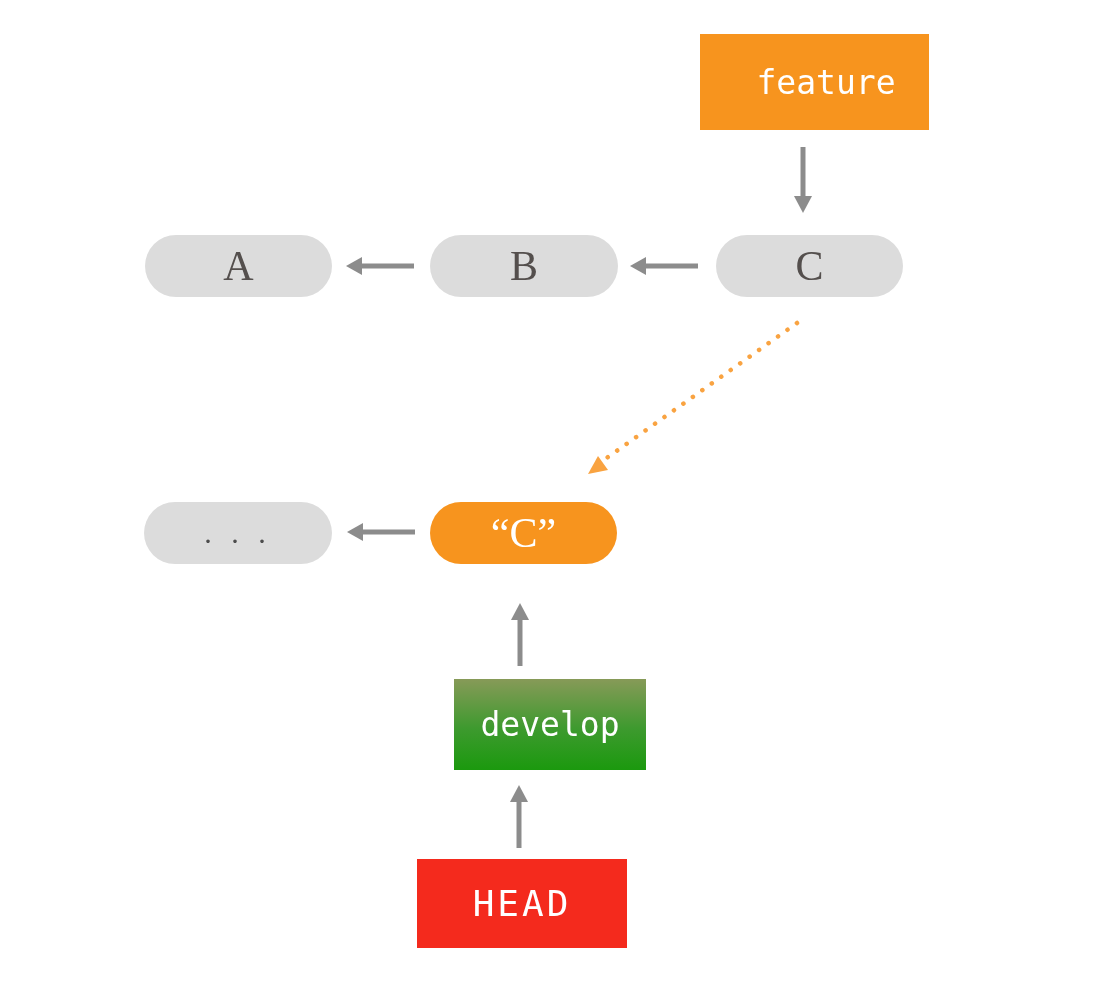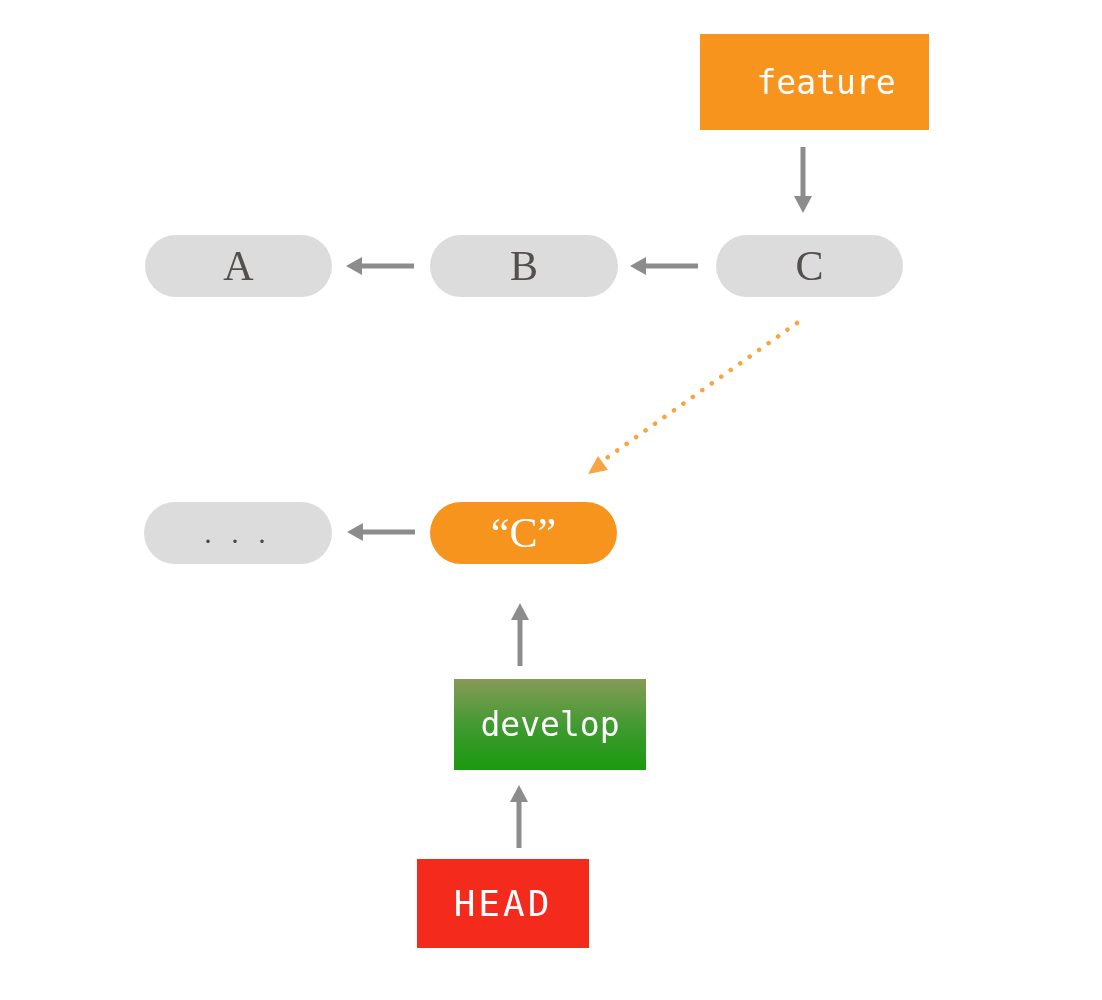--- a/index.html
+++ b/index.html
@@ -8,21 +8,21 @@
     font-family:"Liberation Sans",sans-serif;overflow:hidden;
   }
   
   .branch-box{
     position:absolute;display:flex;align-items:center;justify-content:center;
     color:#ffffff;font-family:"DejaVu Sans Mono",monospace;font-size:33px;
   }
   .box-feature{left:700px;top:34px;width:206px;height:96px;background:#f7941e;padding-left:23px;}
   .box-develop{left:422px;top:679px;width:192px;height:91px;
     background:linear-gradient(to bottom,#879a58 0%,#3d9a2e 55%,#1b990e 100%);margin-left:32px;}
-  .box-head{left:417px;top:859px;width:172px;height:89px;background:#f42a1d;
+  .box-head{left:417px;top:859px;width:210px;height:89px;background:#f42a1d;
     font-size:36px;letter-spacing:3px;}
   
   .pill{
     position:absolute;height:62px;border-radius:31px;background:#dcdcdc;
     display:flex;align-items:center;justify-content:center;
     font-family:"Liberation Serif",serif;font-size:42px;color:#544f4d;
   }
   .pill-a{left:145px;top:235px;width:187px;}
   .pill-b{left:430px;top:235px;width:188px;}
   .pill-c{left:716px;top:235px;width:187px;}

